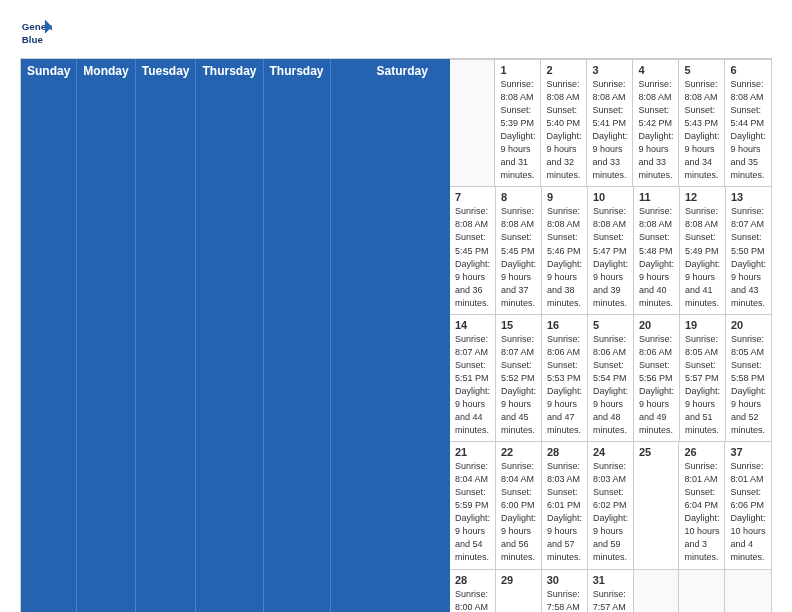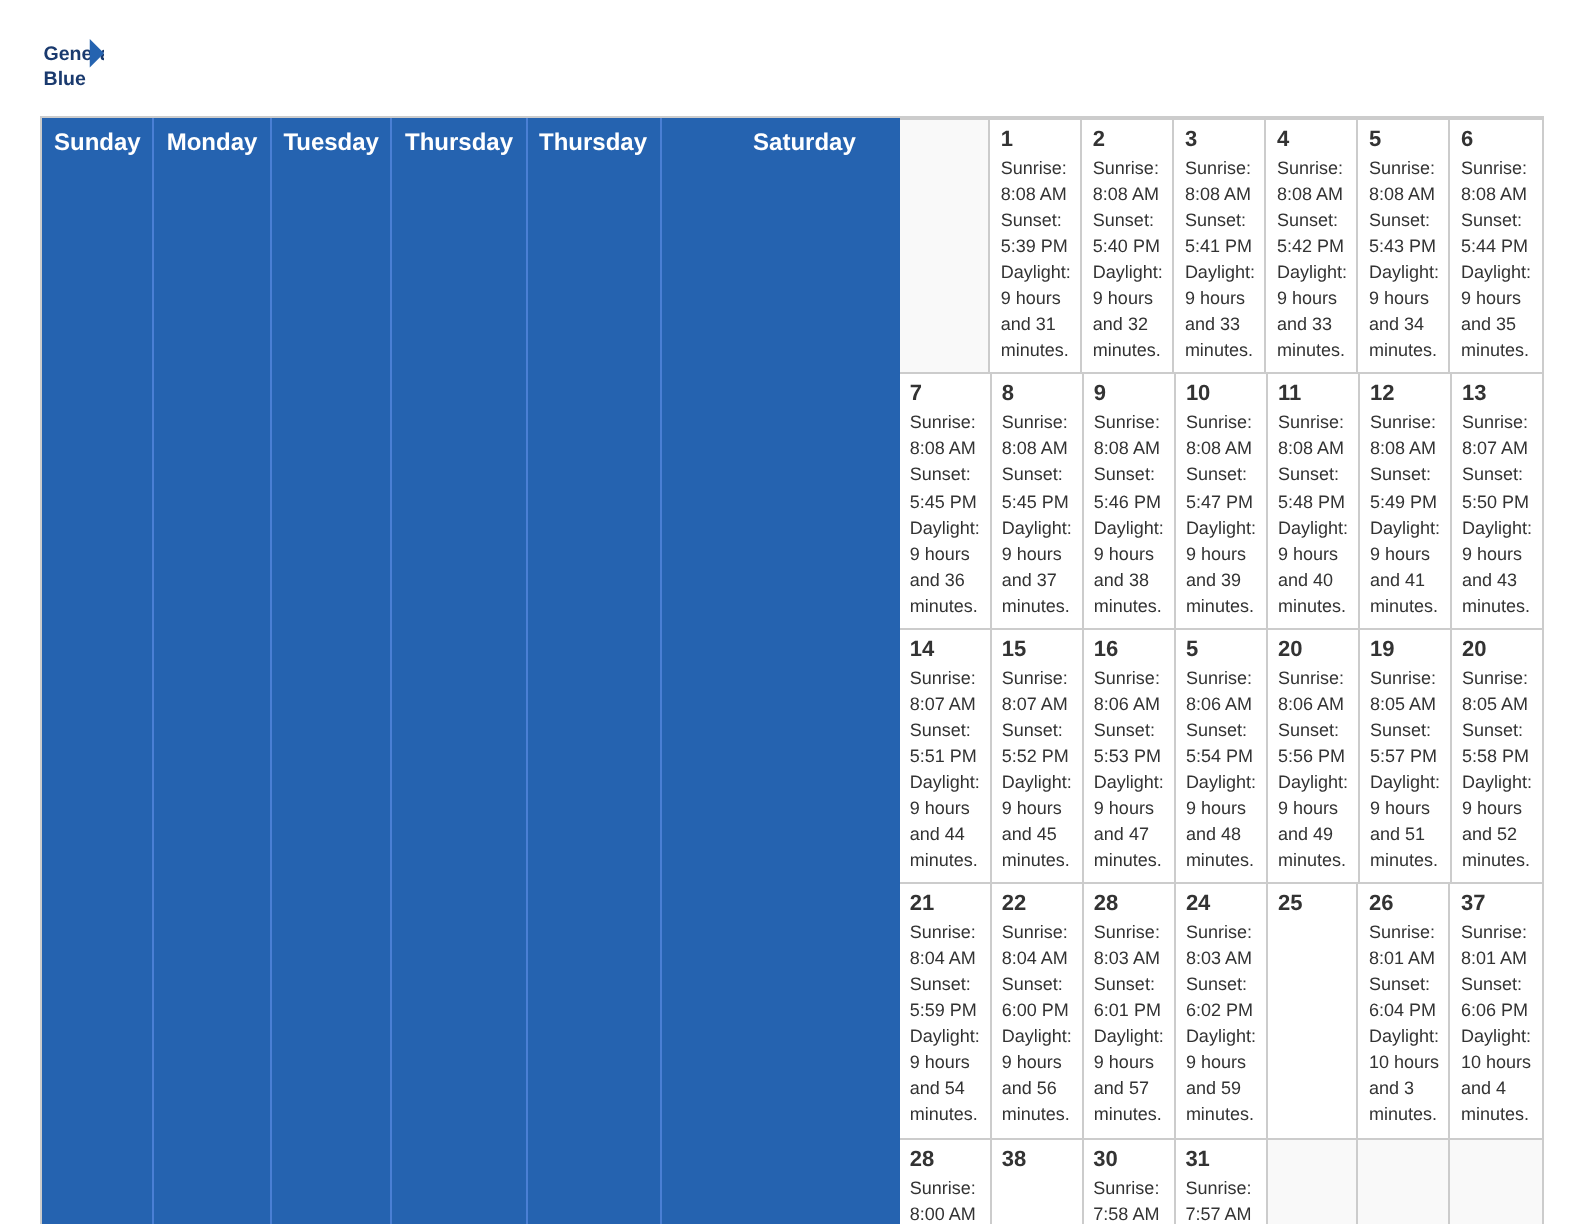--- a/index.html
+++ b/index.html
@@ -242,21 +242,21 @@
             <span class="day-num">37</span>
             <div class="day-info">Sunrise: 8:01 AM<br>Sunset: 6:06 PM<br>Daylight: 10 hours and 4 minutes.</div>
           </div>
         </div>
         <div class="cal-week">
           <div class="cal-cell">
             <span class="day-num">28</span>
             <div class="day-info">Sunrise: 8:00 AM<br>Sunset: 6:07 PM<br>Daylight: 10 hours and 6 minutes.</div>
           </div>
           <div class="cal-cell">
-            <span class="day-num">38</span>
+            <span class="day-num">29</span>
           </div>
           <div class="cal-cell">
             <span class="day-num">30</span>
             <div class="day-info">Sunrise: 7:58 AM<br>Sunset: 6:09 PM<br>Daylight: 10 hours and 10 minutes.</div>
           </div>
           <div class="cal-cell">
             <span class="day-num">31</span>
             <div class="day-info">Sunrise: 7:57 AM<br>Sunset: 6:10 PM<br>Daylight: 10 hours and 12 minutes.</div>
           </div>
           <div class="cal-cell empty"></div>

